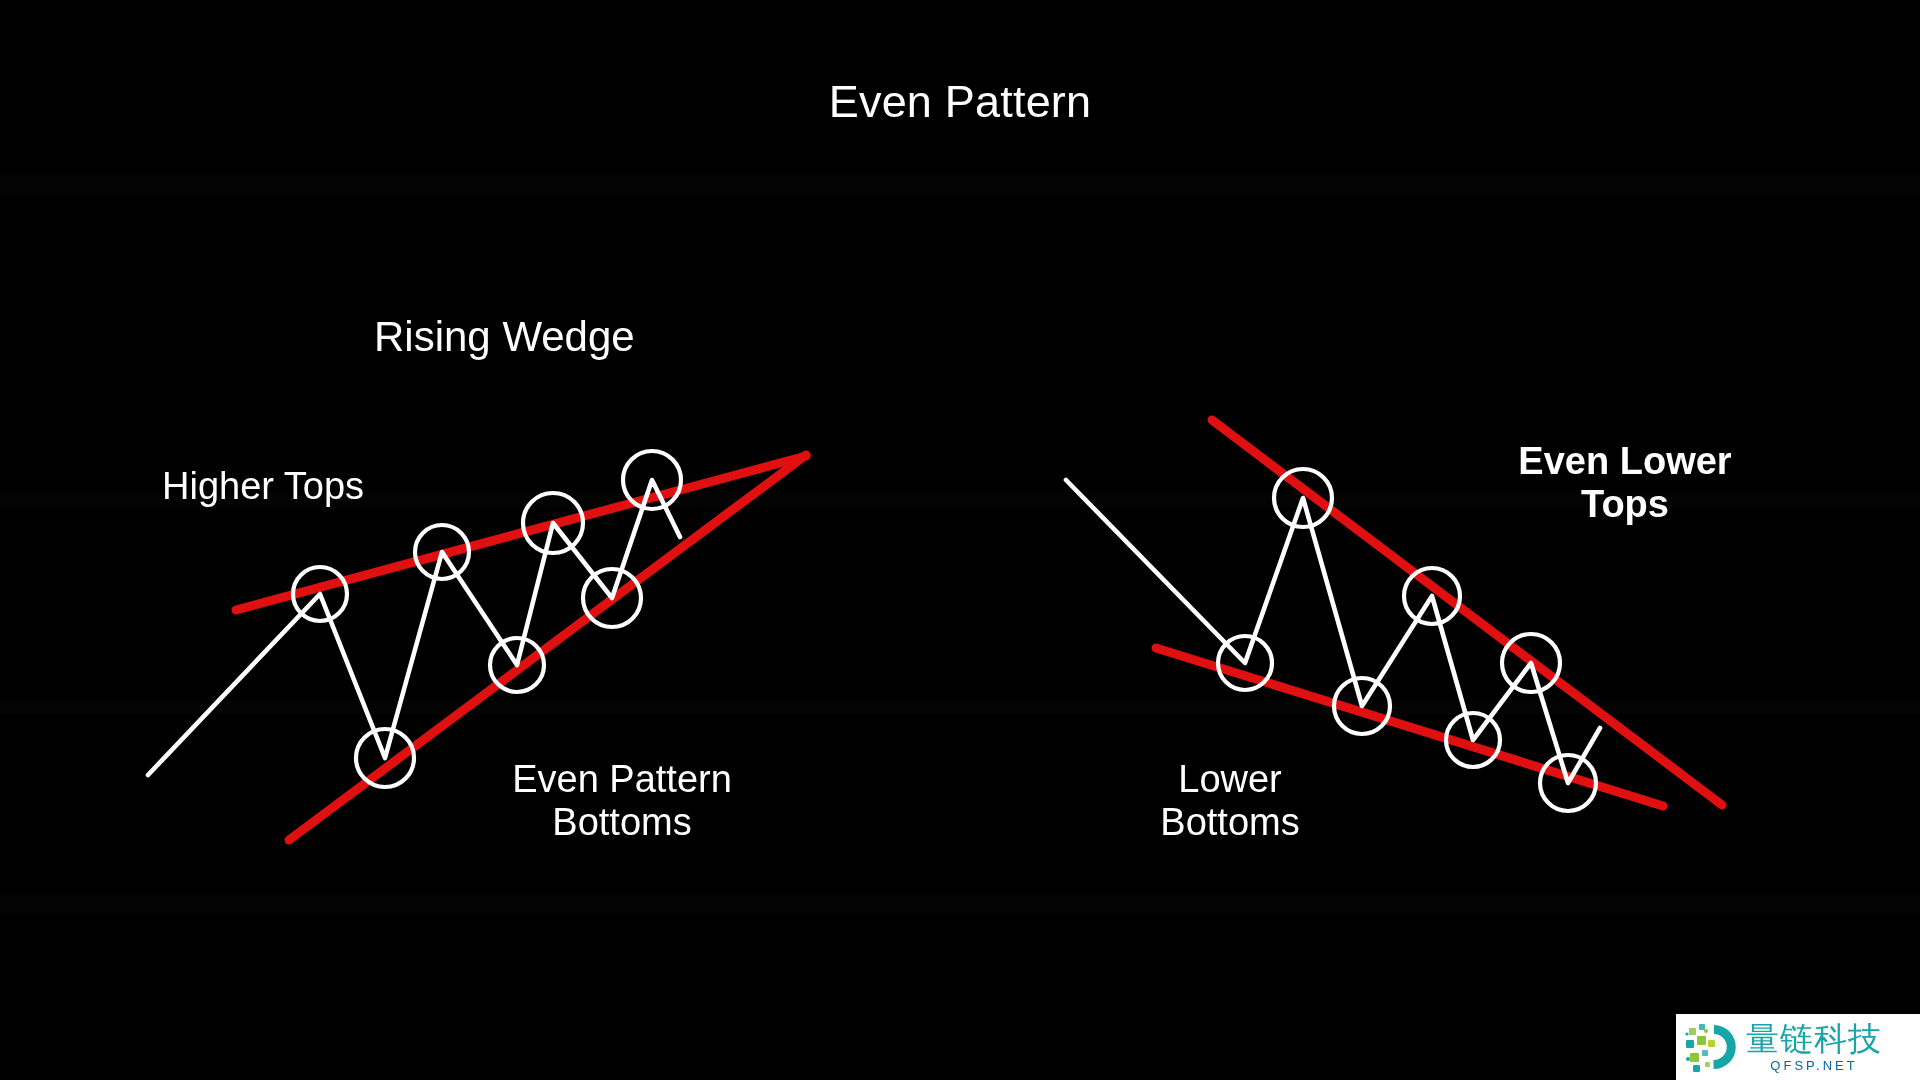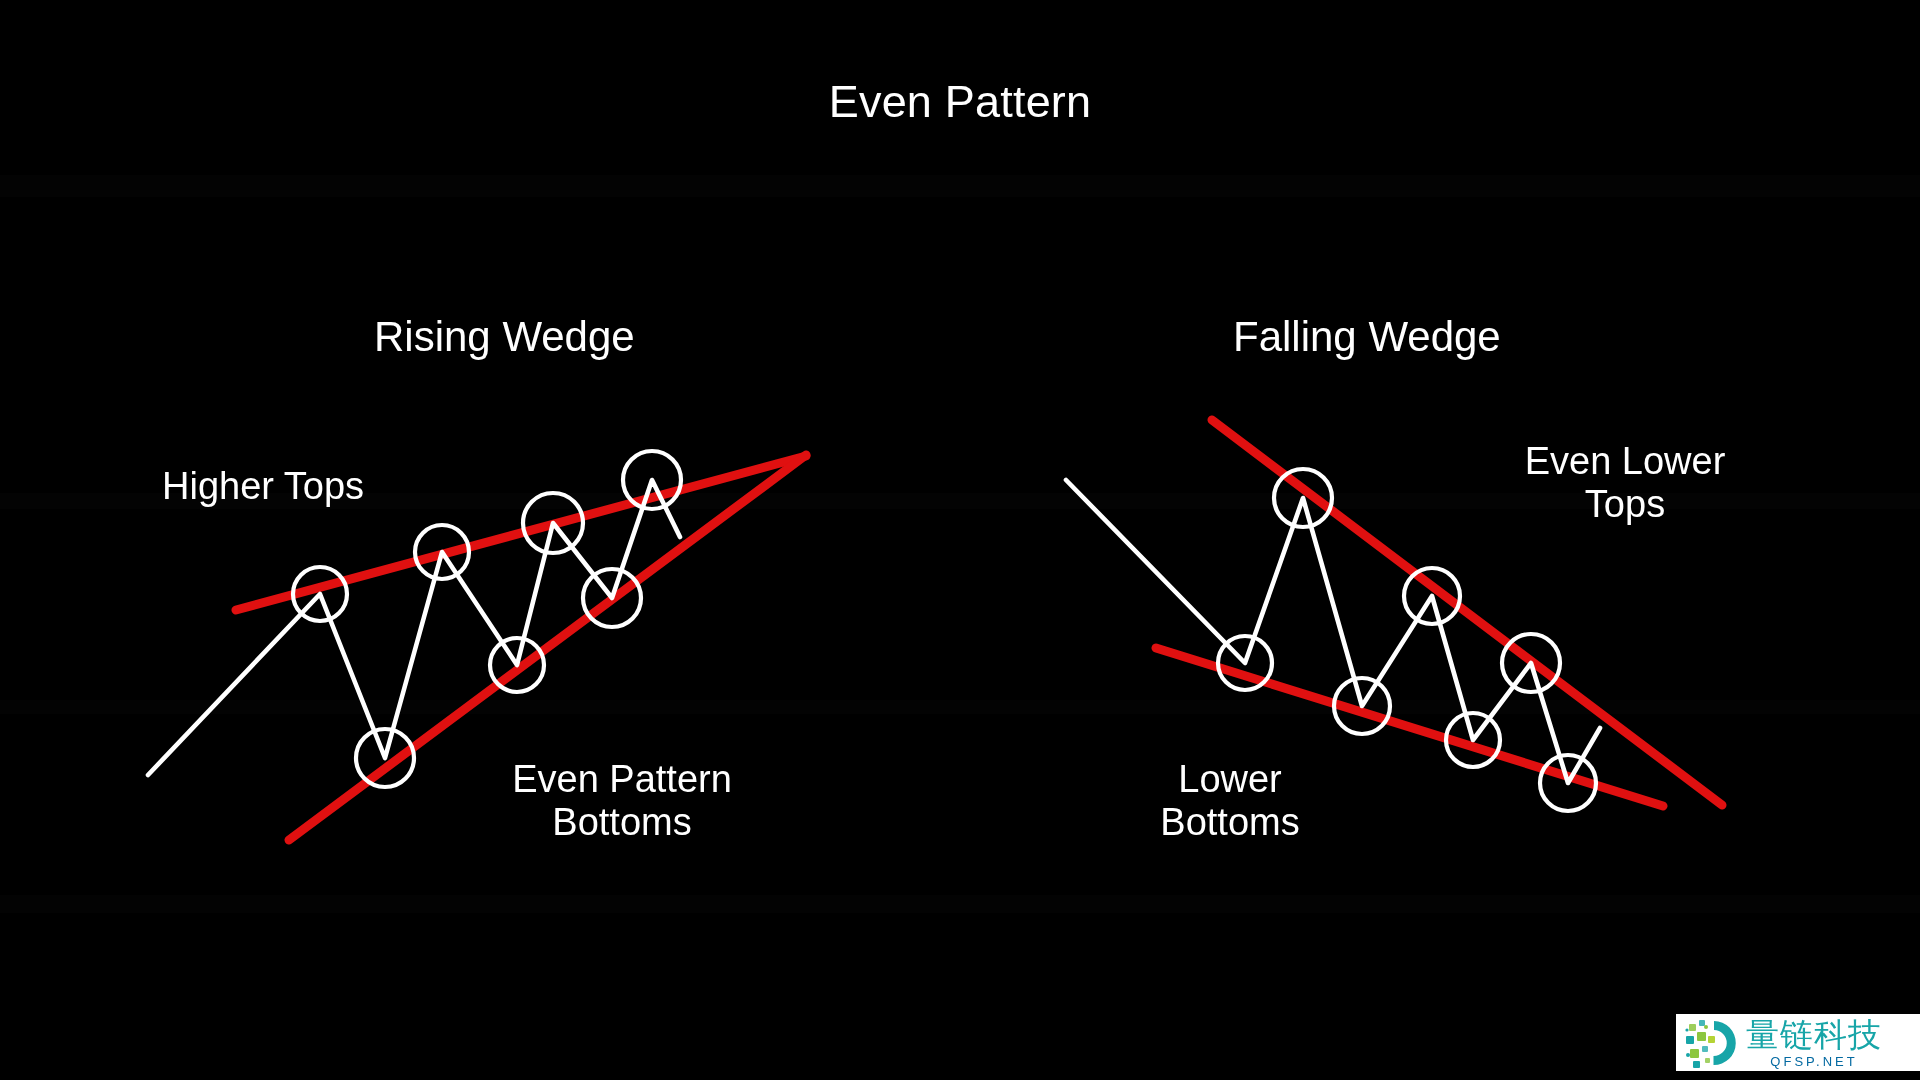--- a/index.html
+++ b/index.html
@@ -63,21 +63,21 @@
 
   .annotation {
     position: absolute;
     font-size: 38px;
     font-weight: 400;
     line-height: 1.12;
     white-space: pre-line;
   }
   .ann-higher-tops        { left: 162px;  top: 465px;  text-align: left; }
   .ann-even-higher-bottoms{ left: 492px;  top: 758px;  text-align: center; width: 260px; }
-  .ann-even-lower-tops    { left: 1500px; top: 440px;  text-align: center; width: 250px; }
+  .ann-even-lower-tops    { left: 1500px; top: 440px;  text-align: center; width: 250px; font-weight: bold; }
   .ann-lower-bottoms      { left: 1140px; top: 758px;  text-align: center; width: 180px; }
 
   
   #chart-layer {
     position: absolute;
     left: 0; top: 0;
     width: 1920px;
     height: 1080px;
   }
   .price-line {
@@ -97,21 +97,21 @@
     stroke: #ffffff;
     stroke-width: 4.2;
   }
 
   
   #watermark {
     position: absolute;
     left: 1676px;
     top: 1014px;
     width: 244px;
-    height: 57px;
+    height: 66px;
     background: #ffffff;
     display: flex;
     align-items: center;
     padding: 4px 6px 4px 8px;
   }
   #watermark .wm-mark { width: 56px; height: 56px; flex: 0 0 56px; }
   #watermark .wm-text {
     margin-left: 6px;
     display: flex;
     flex-direction: column;
@@ -141,21 +141,20 @@
 
   <div class="texture-band tb1"></div>
   <div class="texture-band tb2"></div>
   <div class="texture-band tb3"></div>
   <div class="texture-band tb4"></div>
 
   <div class="page-title">Even Pattern</div>
 
   <div class="panel-title left">Rising Wedge</div>
 
-  <div class="panel-title right">Falling Wedge</div>
 
   <div class="annotation ann-higher-tops">Higher Tops</div>
 
   <div class="annotation ann-even-higher-bottoms">Even Pattern
 Bottoms</div>
 
   <div class="annotation ann-even-lower-tops">Even Lower
 Tops</div>
 
   <div class="annotation ann-lower-bottoms">Lower

